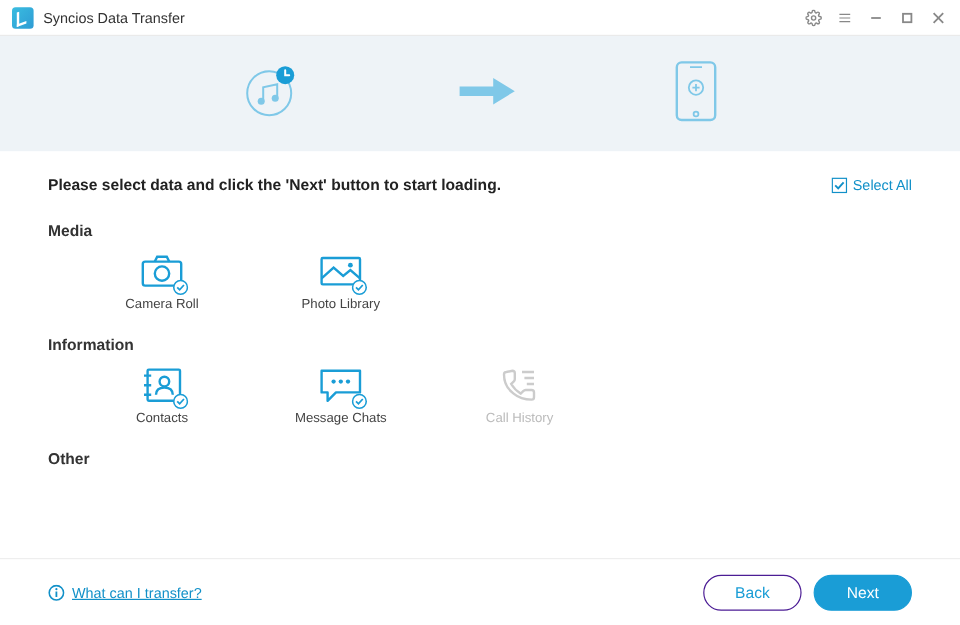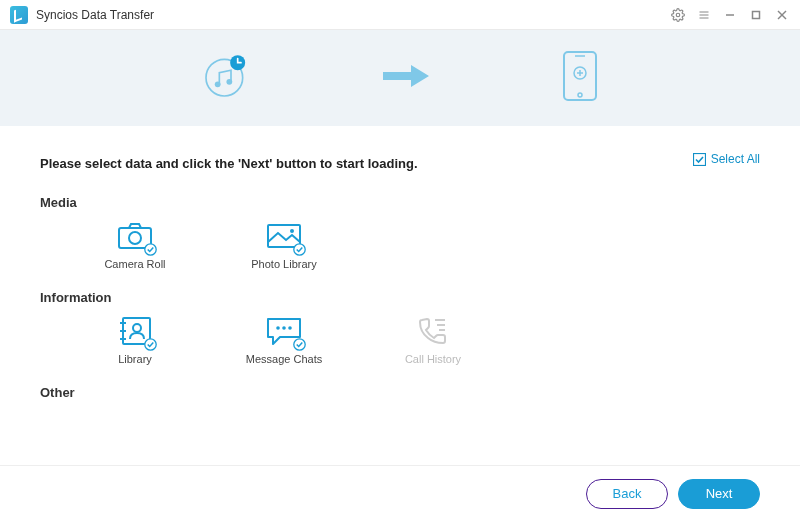--- a/index.html
+++ b/index.html
@@ -9,21 +9,21 @@
 .logo { width: 18px; height: 18px; background: linear-gradient(135deg, #3abde0, #2e9bd4); border-radius: 3px; position: relative; margin-right: 8px; }
 .logo::after { content: ''; position: absolute; left: 4px; top: 3px; width: 6px; height: 10px; border-left: 2px solid #fff; border-bottom: 2px solid #fff; transform: skewY(-20deg); }
 .app-title { font-size: 12px; color: #333; }
 .titlebar-spacer { flex: 1; }
 .win-ctrl { width: 20px; height: 20px; display: flex; align-items: center; justify-content: center; color: #888; font-size: 12px; cursor: pointer; margin-left: 6px; }
 
 .banner { background: #eef3f7; height: 96px; display: flex; align-items: center; justify-content: center; gap: 130px; }
 
 .main { padding: 20px 40px 0 40px; }
 .instruction-row { display: flex; align-items: center; justify-content: space-between; margin-bottom: 24px; }
-.instruction { font-weight: bold; font-size: 13px; color: #222; margin-top: 10px; }
+.instruction { font-weight: bold; font-size: 13px; color: #222; }
 .select-all { display: flex; align-items: flex-end; gap: 5px; color: #1190c8; font-size: 12px; cursor: pointer; }
 .select-all svg { flex-shrink: 0; }
 
 .section-title { font-weight: bold; font-size: 13px; color: #333; margin-bottom: 10px; }
 .category-row { display: flex; gap: 19px; margin-bottom: 20px; margin-left: 30px; }
 .cat-item { width: 130px; display: flex; flex-direction: column; align-items: center; gap: 6px; cursor: pointer; }
 .cat-item .label { font-size: 11px; color: #444; text-align: center; }
 .cat-item.disabled { cursor: default; }
 .cat-item.disabled .label { color: #bbb; }
 .icon-box { width: 36px; height: 32px; display: flex; align-items: center; justify-content: center; }
@@ -157,21 +157,21 @@
             <line x1="2" y1="15" x2="8" y2="15" stroke="#1a9dd6" stroke-width="2"></line>
             <line x1="2" y1="23" x2="8" y2="23" stroke="#1a9dd6" stroke-width="2"></line>
             <circle cx="19" cy="12" r="4" fill="none" stroke="#1a9dd6" stroke-width="2"></circle>
             <path d="M12 23 Q12 17 19 17 Q26 17 26 23" fill="none" stroke="#1a9dd6" stroke-width="2"></path>
           </svg>
         <svg class="badge" width="13" height="13" viewBox="0 0 13 13">
             <circle cx="6.5" cy="6.5" r="5.7" fill="#fff" stroke="#1a9dd6" stroke-width="1.3"></circle>
             <path d="M3.7 6.5 L5.7 8.5 L9.3 4.5" stroke="#1a9dd6" stroke-width="1.5" fill="none"></path>
           </svg>
       </div>
-      <div class="label">Library</div>
+      <div class="label">Contacts</div>
     </div>
     <div class="cat-item">
       <div class="icon-box" style="position:relative;">
         <svg width="36" height="30" viewBox="0 0 36 30">
             <path d="M2 3 L34 3 L34 21 L14 21 L7 28 L7 21 L2 21 Z" fill="none" stroke="#1a9dd6" stroke-width="2" stroke-linejoin="round"></path>
             <circle cx="12" cy="12" r="1.8" fill="#1a9dd6"></circle>
             <circle cx="18" cy="12" r="1.8" fill="#1a9dd6"></circle>
             <circle cx="24" cy="12" r="1.8" fill="#1a9dd6"></circle>
           </svg>
         <svg class="badge" width="13" height="13" viewBox="0 0 13 13">
@@ -191,20 +191,28 @@
           </svg>
       </div>
       <div class="label">Call History</div>
     </div>
   </div>
 
   <div class="section-title">Other</div>
 </div>
 
 <div class="footer">
+  <div class="help-link">
+    <svg width="14" height="14" viewBox="0 0 14 14">
+        <circle cx="7" cy="7" r="6" fill="none" stroke="#1190c8" stroke-width="1.3"></circle>
+        <circle cx="7" cy="4" r="0.9" fill="#1190c8"></circle>
+        <line x1="7" y1="6" x2="7" y2="10.5" stroke="#1190c8" stroke-width="1.5"></line>
+      </svg>
+    <span>What can I transfer?</span>
+  </div>
   <div class="footer-spacer"></div>
   <div class="btn btn-back">
       <span>Back</span>
     </div>
   <div class="btn btn-next">
       <span>Next</span>
     </div>
 </div>
 
 </body></html>

